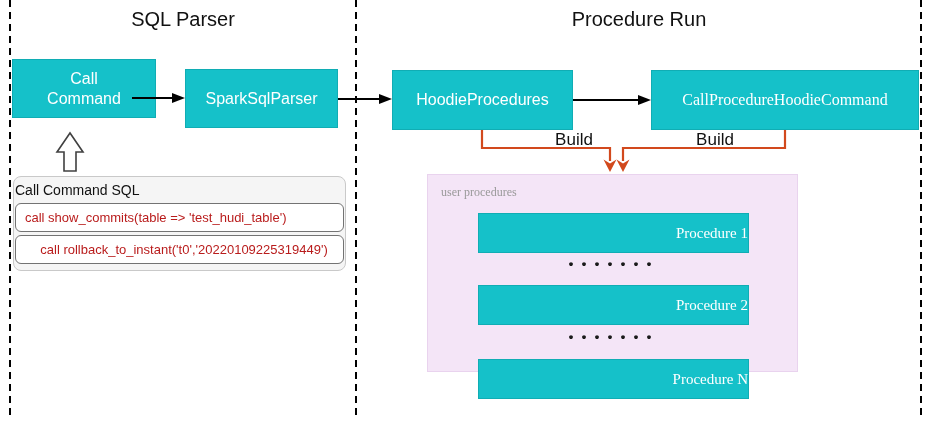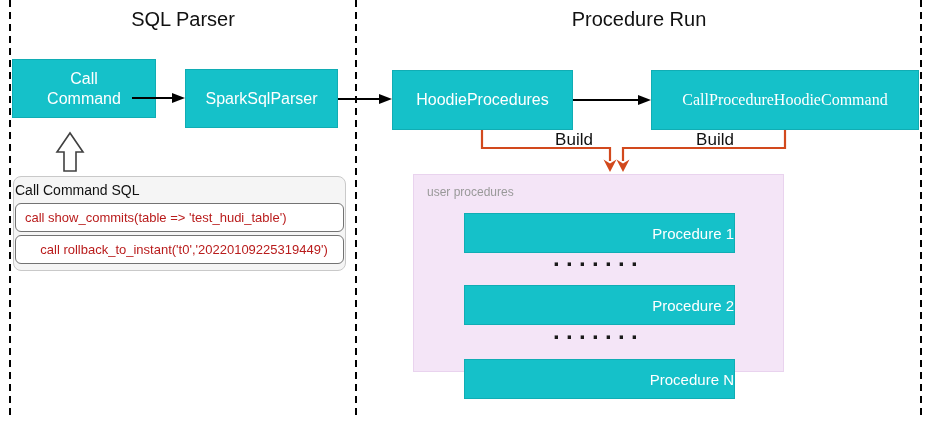--- a/index.html
+++ b/index.html
@@ -32,22 +32,22 @@
   .sql-table .sql-row{
     height:27px;line-height:27px;margin:0 0 3px 0;padding-left:9px;
     background:#ffffff;border:1px solid #737373;border-radius:6px;
     font-size:13px;color:#b91c1c;white-space:nowrap;overflow:hidden;
   }
   .edge-label{
     position:absolute;top:130px;height:20px;line-height:20px;width:90px;
     text-align:center;font-size:17px;color:#111;
   }
   .purple-panel{
-    position:absolute;left:413px;top:174px;width:371px;height:198px;box-sizing:border-box;
-    background:var(--purple);border:1px solid var(--purple-border);
+    position:absolute;left:427px;top:174px;width:371px;height:198px;box-sizing:border-box;
+    background:var(--purple);border:1px solid var(--purple-border);font-family:Liberation Serif, serif;
   }
   .panel-label{
     position:absolute;left:13px;top:10px;font-size:12px;color:#999999;
   }
   .proc-box{
     position:absolute;left:50px;width:271px;height:40px;
     display:flex;align-items:center;justify-content:flex-end;
     background:var(--teal);border:1px solid var(--teal-border);
     color:#fff;font-size:15px;box-sizing:border-box;
   }

